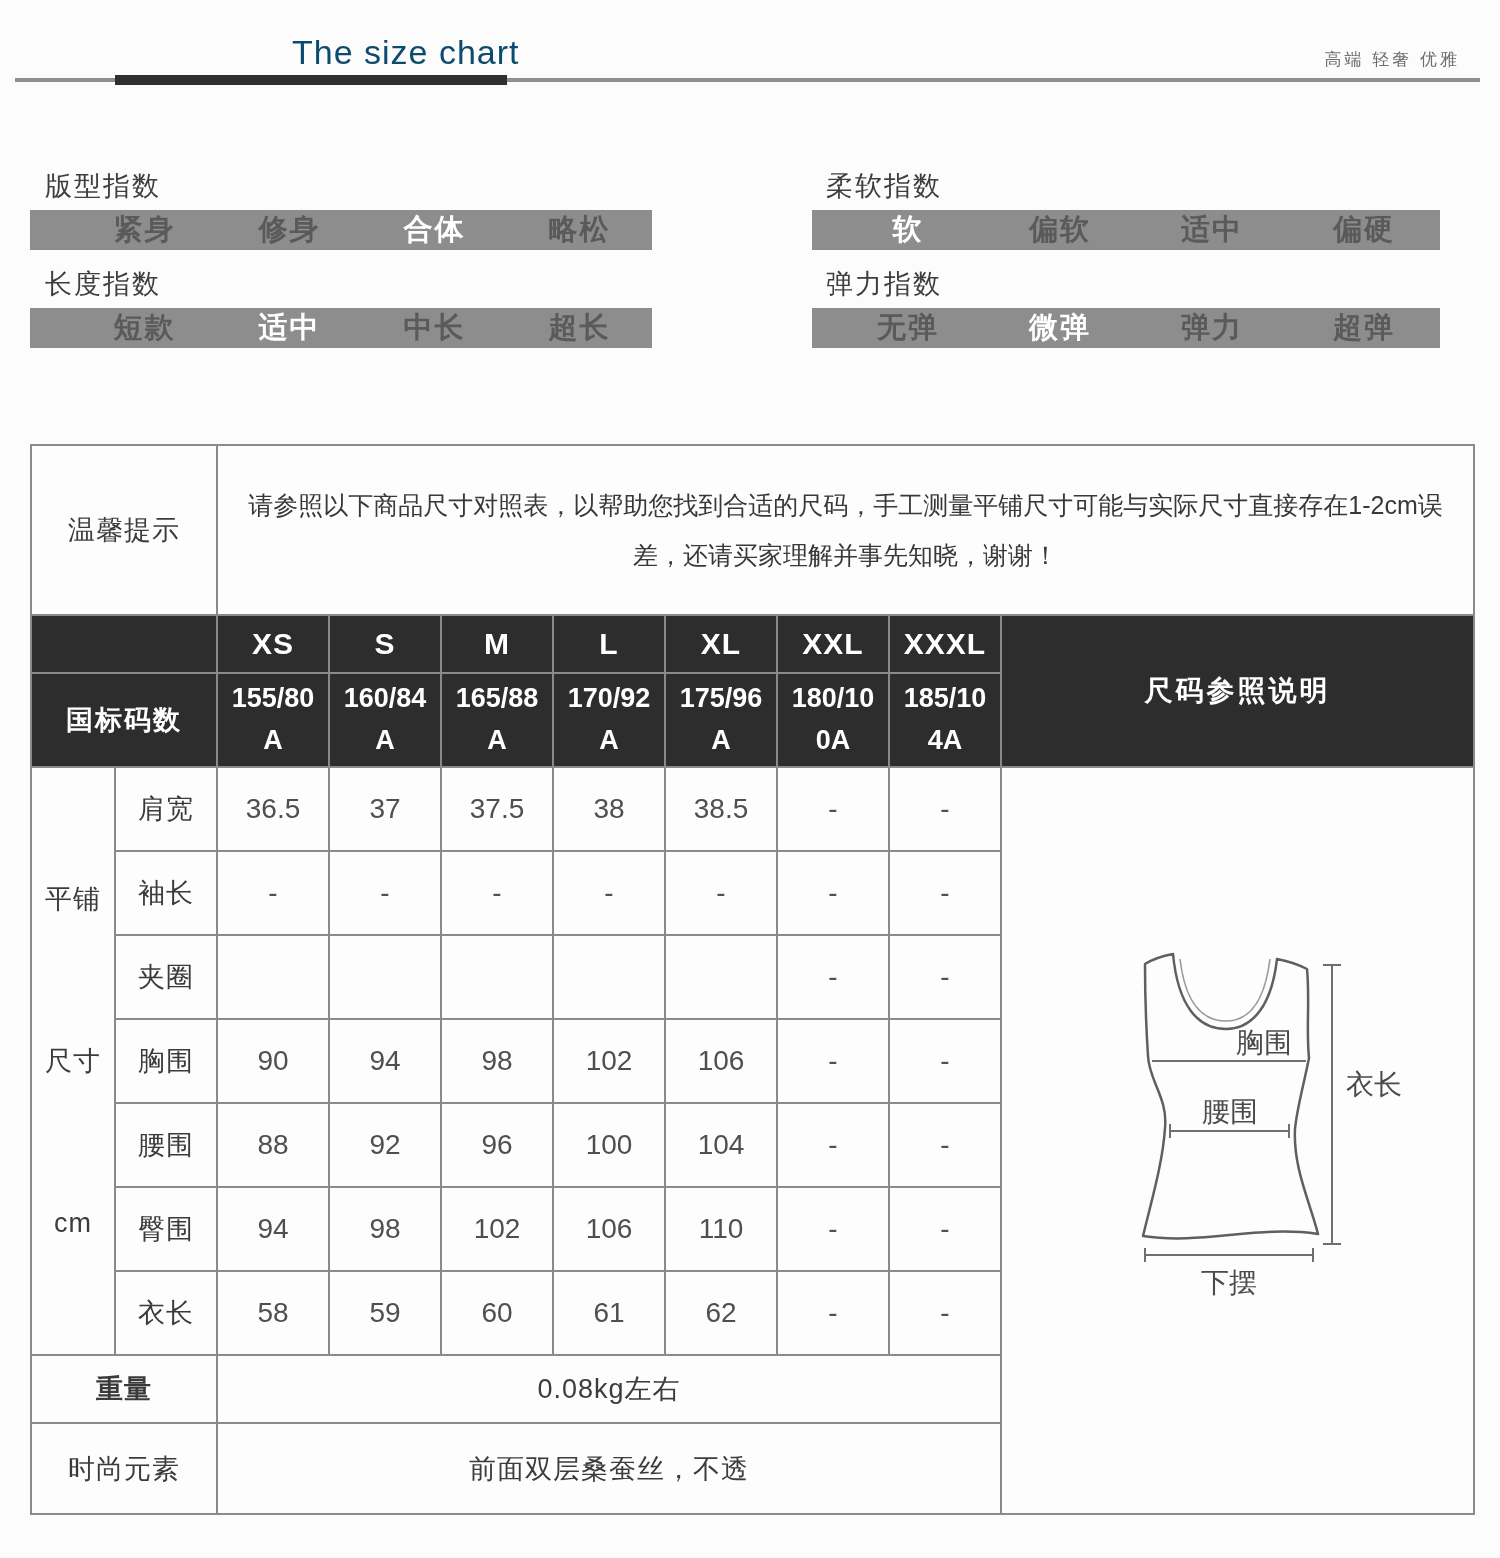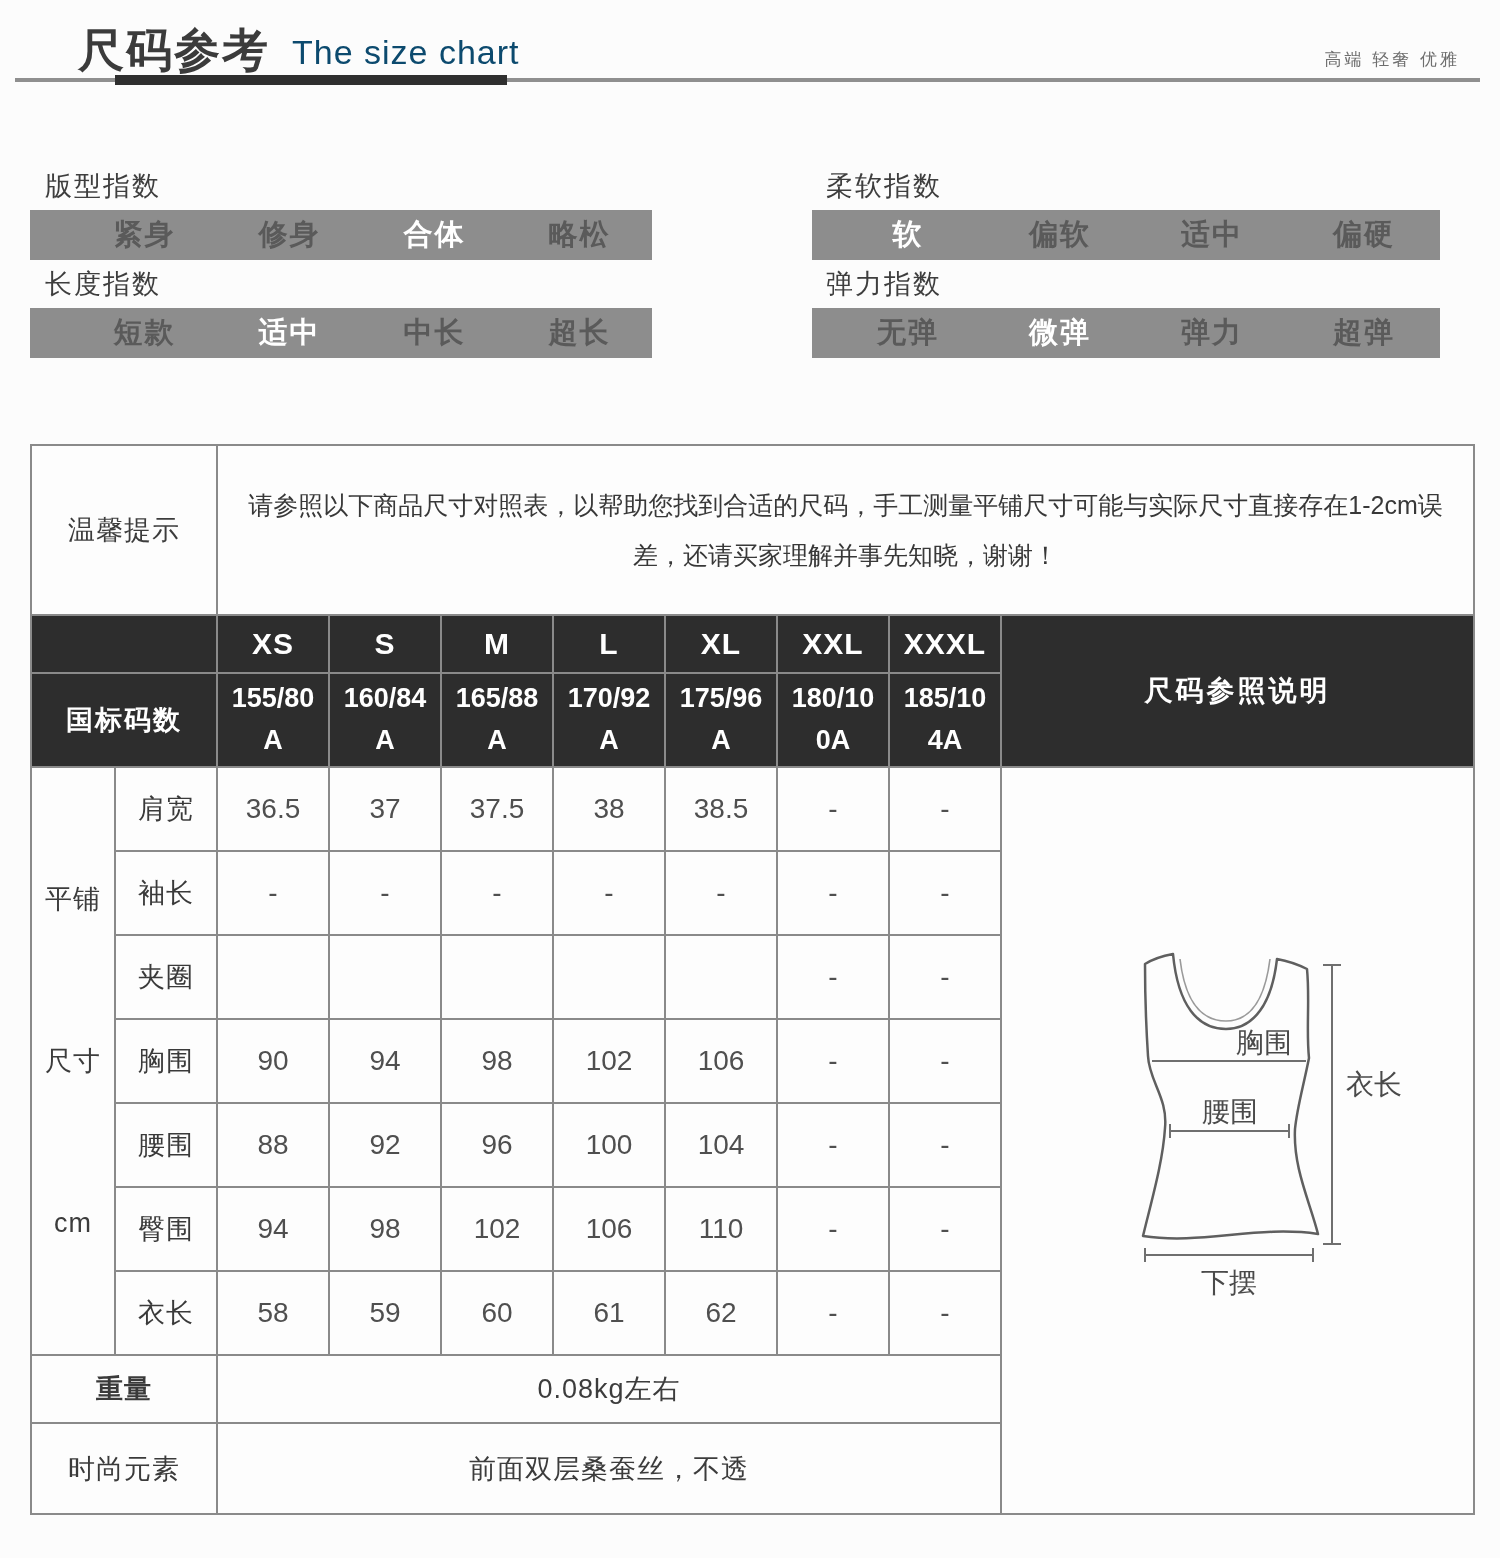--- a/index.html
+++ b/index.html
@@ -32,21 +32,21 @@
   }
   .hdr-line-thick{
     position:absolute;left:100px;top:-3px;width:392px;height:10px;
     background:#2f2f2f;
   }
   
   .idx-label{
     position:absolute;font-size:27px;color:#3e3e3e;letter-spacing:2px;
   }
   .idx-bar{
-    position:absolute;height:50px;background:#8d8d8d;
+    position:absolute;height:40px;background:#8d8d8d;
     display:flex;align-items:center;
   }
   .idx-bar .opt{
     flex:1;text-align:center;
     font-size:29px;font-weight:700;color:#5a5a5a;letter-spacing:2px;
   }
   .idx-bar .opt.on{color:#ffffff;}
   #lbl-fit{left:45px;top:168px;}       #bar-fit{left:30px;top:210px;width:580px;padding-left:42px;}
   #lbl-soft{left:826px;top:168px;}     #bar-soft{left:812px;top:210px;width:608px;padding-left:20px;}
   #lbl-len{left:45px;top:266px;}       #bar-len{left:30px;top:308px;width:580px;padding-left:42px;}
@@ -84,21 +84,20 @@
   td.c-val{font-size:28px;color:#4f4f4f;border-radius:15px;}
   td.c-val.big{font-size:27px;color:#3c3c3c;letter-spacing:1px;}
   td.c-diagram{padding:0;}
   .vest-wrap{width:100%;height:100%;display:flex;align-items:flex-start;justify-content:flex-start;}
 </style>
 </head>
 <body>
 
 <div class="page">
 
-  <div class="hdr-title">尺码参考</div>
   <div class="hdr-sub">The size chart</div>
   <div class="hdr-tagline">高端 轻奢 优雅</div>
   <div class="hdr-line">
     <div class="hdr-line-thick"></div>
   </div>
 
   <div class="idx-label" id="lbl-fit">版型指数</div>
   <div class="idx-bar" id="bar-fit">
     <span class="opt">紧身</span>
     <span class="opt">修身</span>

